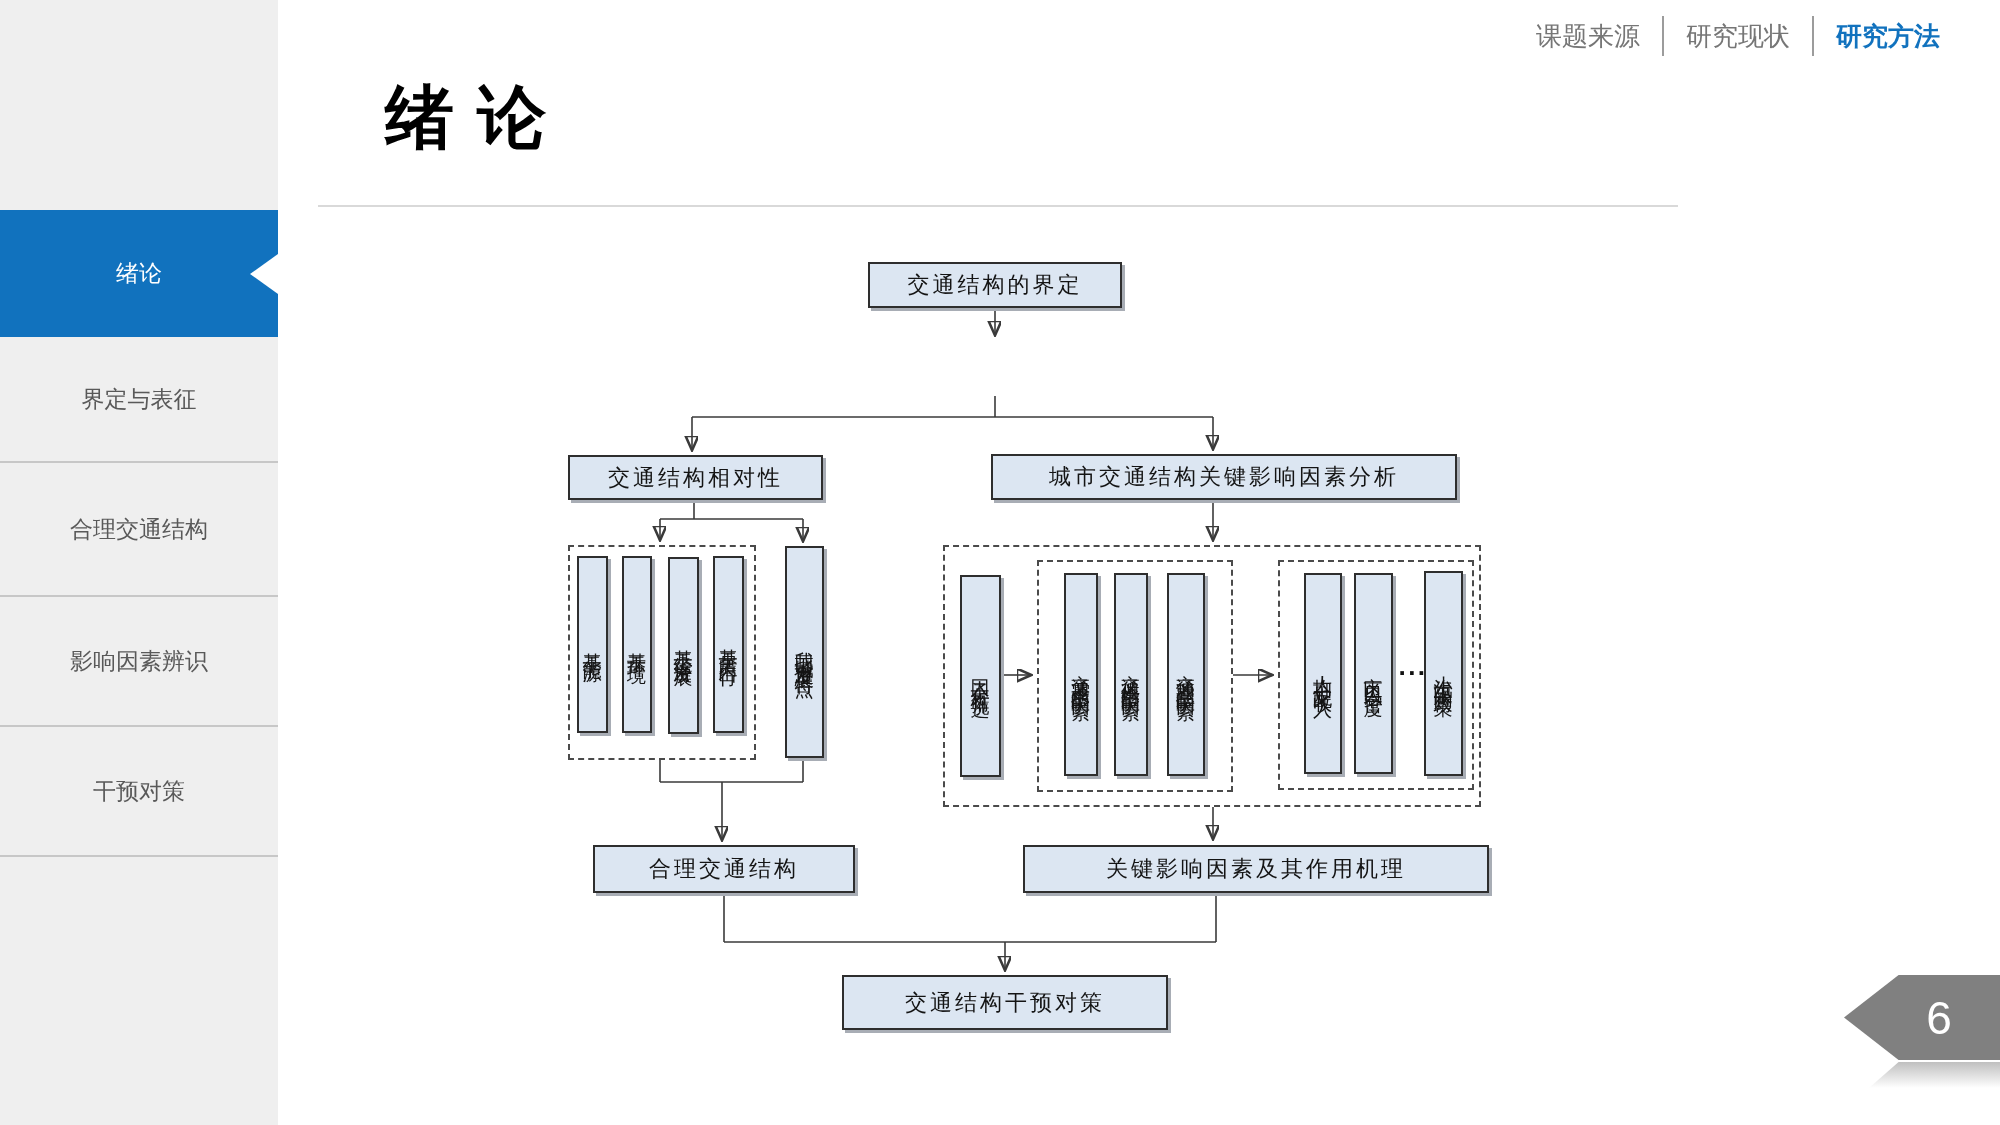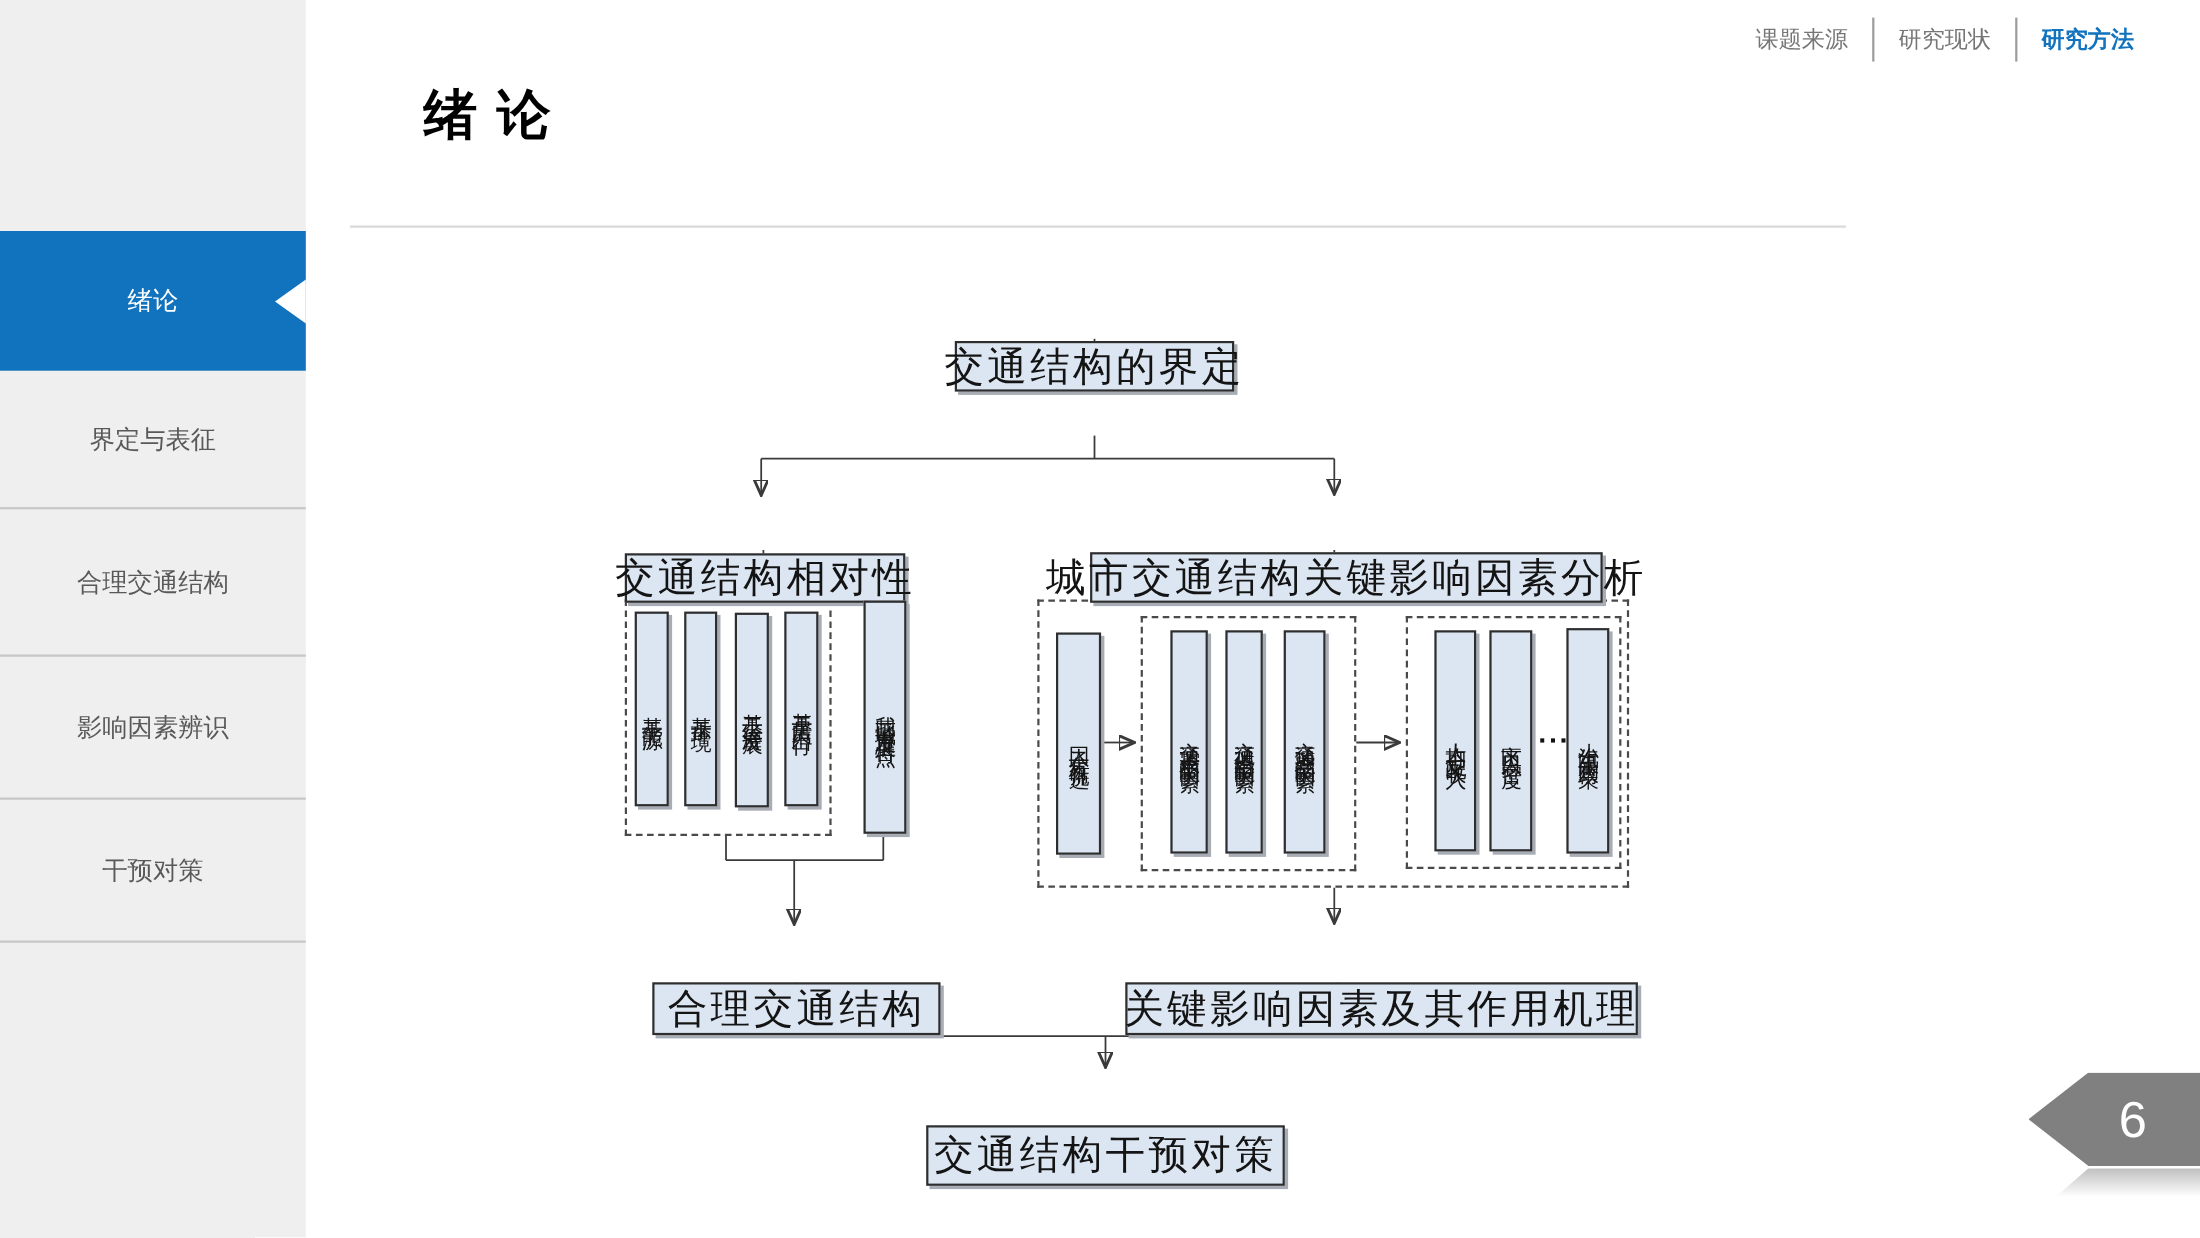--- a/index.html
+++ b/index.html
@@ -16,36 +16,36 @@
   .sidebar-item.active{
     background:#1172be;color:#ffffff;border-bottom:none;
   }
   .sidebar-item.active .tri{
     position:absolute;right:0;top:50%;transform:translateY(-50%);
     width:0;height:0;border-right:28px solid #ffffff;
     border-top:20px solid transparent;border-bottom:20px solid transparent;
   }
   
   .topnav{position:absolute;top:16px;right:38px;display:flex;align-items:center;}
-  .topnav-item{font-size:21px;color:#767676;padding:0 22px;cursor:pointer;white-space:nowrap;}
+  .topnav-item{font-size:26px;color:#767676;padding:0 22px;cursor:pointer;white-space:nowrap;}
   .topnav-item.active{color:#1172be;font-weight:bold;}
   .topnav-sep{width:2px;height:40px;background:#9c9c9c;}
   
-  .page-title{position:absolute;left:385px;top:72px;margin:0;font-size:49px;font-weight:bold;color:#000;letter-spacing:2px;}
+  .page-title{position:absolute;left:385px;top:72px;margin:0;font-size:69px;font-weight:bold;color:#000;letter-spacing:2px;}
   .title-rule{position:absolute;left:318px;top:205px;width:1360px;height:2px;background:#d9d9d9;}
   
   .diagram{position:absolute;left:0;top:0;width:2000px;height:1125px;}
   .connectors{position:absolute;left:0;top:0;pointer-events:none;}
   .connectors path{stroke:#3a3a3a;stroke-width:1.6;fill:none;}
   .hnode,.vnode{
     position:absolute;box-sizing:border-box;background:#dce6f2;border:2px solid #2e2e2e;
     box-shadow:3px 3px 0 #a8adb5;display:flex;align-items:center;justify-content:center;
     color:#141414;
   }
-  .hnode{font-size:36px;letter-spacing:3px;white-space:nowrap;margin-top:48px;}
+  .hnode{font-size:22px;letter-spacing:3px;white-space:nowrap;}
   .vnode{writing-mode:vertical-rl;text-orientation:upright;font-size:19px;letter-spacing:4px;line-height:1;}
   .dashed{position:absolute;box-sizing:border-box;border:2px dashed #4a4a4a;background:transparent;}
   .dots{position:absolute;font-size:26px;font-weight:bold;color:#111;letter-spacing:1px;display:flex;align-items:center;justify-content:center;}
   
   .page-badge{
     position:absolute;right:0;top:975px;width:156px;height:85px;background:#808080;
     clip-path:polygon(100% 0,35% 0,0 50%,35% 100%,100% 100%);
     display:flex;align-items:center;justify-content:center;color:#fff;font-size:46px;padding-left:34px;box-sizing:border-box;
   }
   .page-badge-reflection{

